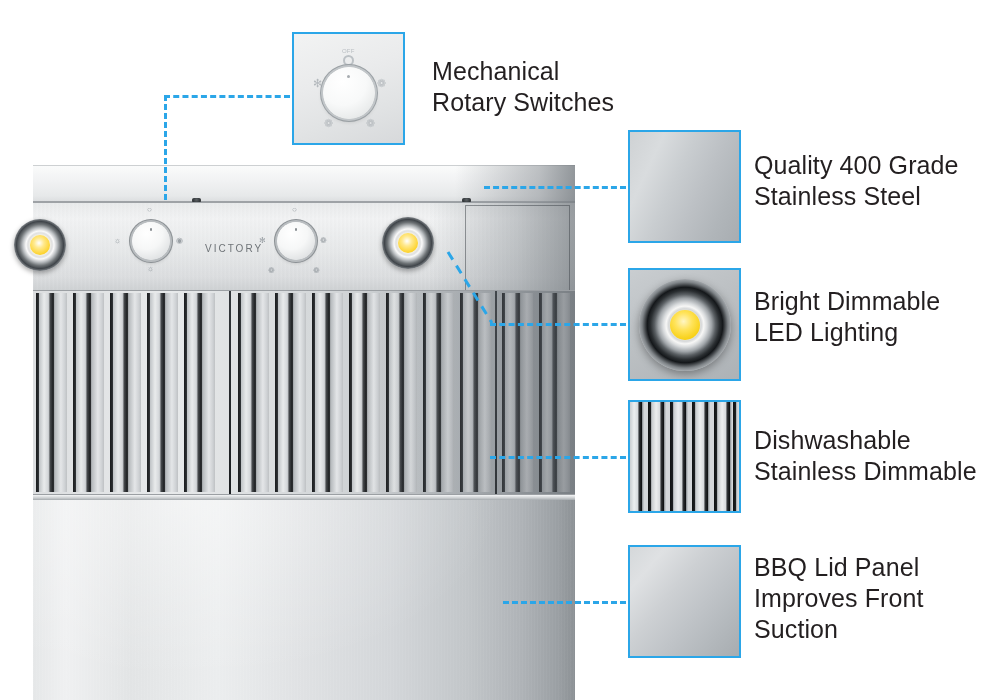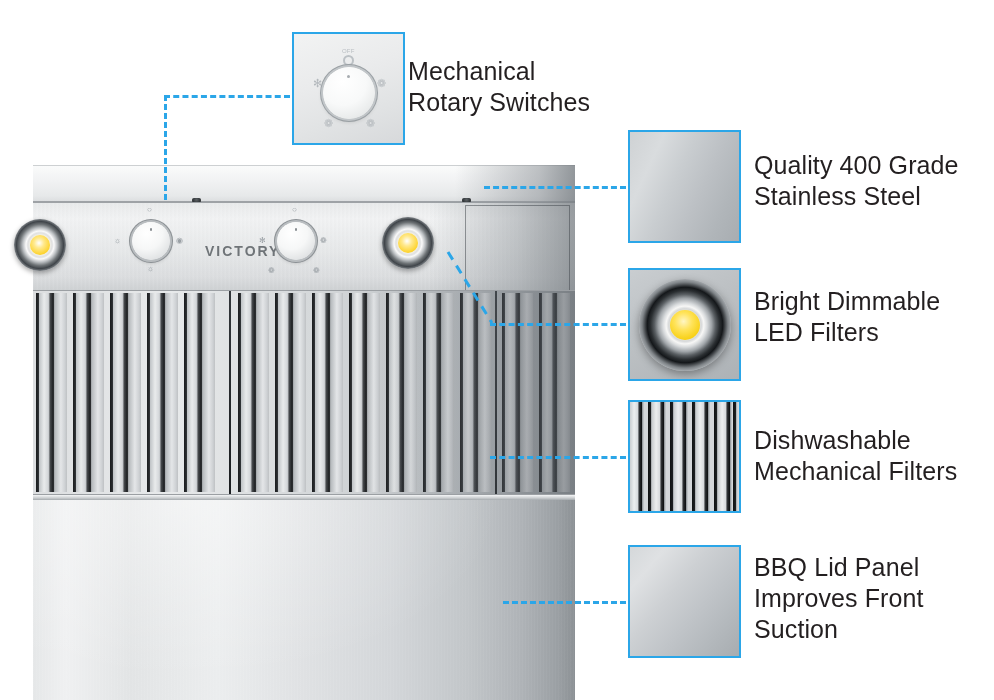--- a/index.html
+++ b/index.html
@@ -422,22 +422,22 @@
   }
   .lead-diag {
     position: absolute;
     pointer-events: none;
     overflow: visible;
   }
 
   
   .brand-badge {
     position: absolute;
-    font-size: 14px;
-    font-weight: bold;
+    font-size: 10px;
+    font-weight: normal;
     letter-spacing: 2px;
     color: #6f7478;
     user-select: none;
     font-family: "Liberation Sans", sans-serif;
   }
 </style>
 </head>
 <body>
 
 <div class="product-photo">
@@ -517,50 +517,50 @@
   <div class="swatch-knob">
     <div class="knob-off-label" style="left:48px; top:14px;">OFF</div>
     <div class="knob-off-ring" style="left:49px; top:21px;"></div>
     <div class="knob-big"></div>
     <div class="knob-big-mark" style="left:19px; top:44px;">✻</div>
     <div class="knob-big-mark" style="left:83px; top:44px;">❁</div>
     <div class="knob-big-mark" style="left:30px; top:84px;">❁</div>
     <div class="knob-big-mark" style="left:72px; top:84px;">❁</div>
   </div>
 </div>
-<div class="callout-text" style="left:408px; top:56px; width:230px;">Mechanical
+<div class="callout-text" style="left:432px; top:56px; width:230px;">Mechanical
 Rotary Switches</div>
 
 <div class="callout-box" style="left:628px; top:130px; width:113px; height:113px;">
   <div class="swatch-steel"></div>
 </div>
 <div class="callout-text" style="left:754px; top:150px; width:240px;">Quality 400 Grade
 Stainless Steel</div>
 
 <div class="callout-box" style="left:628px; top:268px; width:113px; height:113px;">
   <div class="swatch-led">
     <div class="led-big">
       <div class="led-big-core"></div>
     </div>
   </div>
 </div>
 <div class="callout-text" style="left:754px; top:286px; width:240px;">Bright Dimmable
-LED Filters</div>
+LED Lighting</div>
 
 <div class="callout-box" style="left:628px; top:400px; width:113px; height:113px;">
   <div class="swatch-filters">
     <div class="swatch-baffle" style="left:-4px;"></div>
     <div class="swatch-baffle" style="left:18px;"></div>
     <div class="swatch-baffle" style="left:40px;"></div>
     <div class="swatch-baffle" style="left:62px;"></div>
     <div class="swatch-baffle" style="left:84px;"></div>
     <div class="swatch-baffle" style="left:103px;"></div>
   </div>
 </div>
 <div class="callout-text" style="left:754px; top:425px; width:240px;">Dishwashable
-Mechanical Filters</div>
+Stainless Dimmable</div>
 
 <div class="callout-box" style="left:628px; top:545px; width:113px; height:113px;">
   <div class="swatch-steel-2"></div>
 </div>
 <div class="callout-text" style="left:754px; top:552px; width:240px;">BBQ Lid Panel
 Improves Front
 Suction</div>
 
 </body></html>

